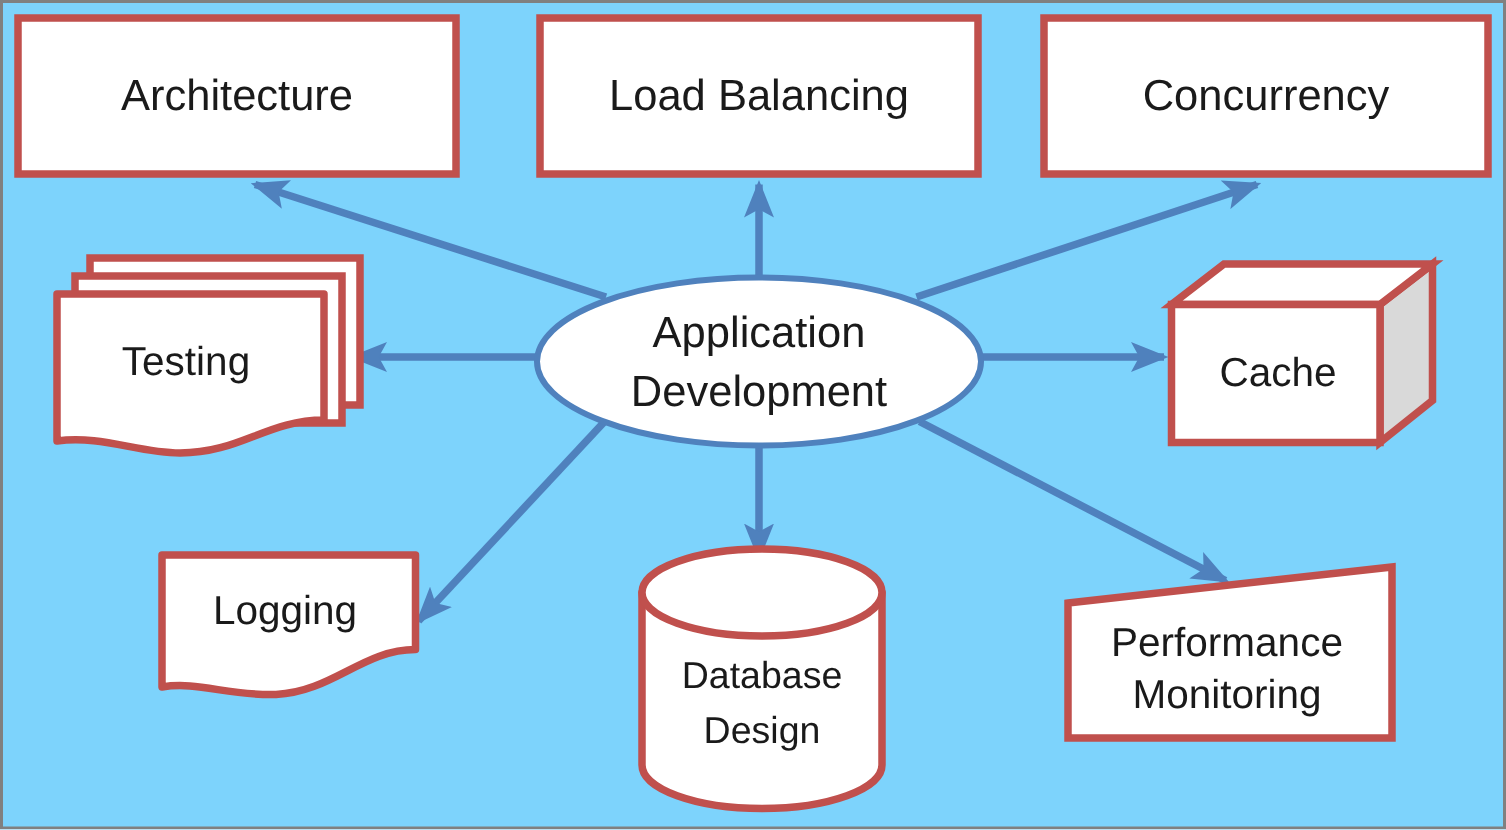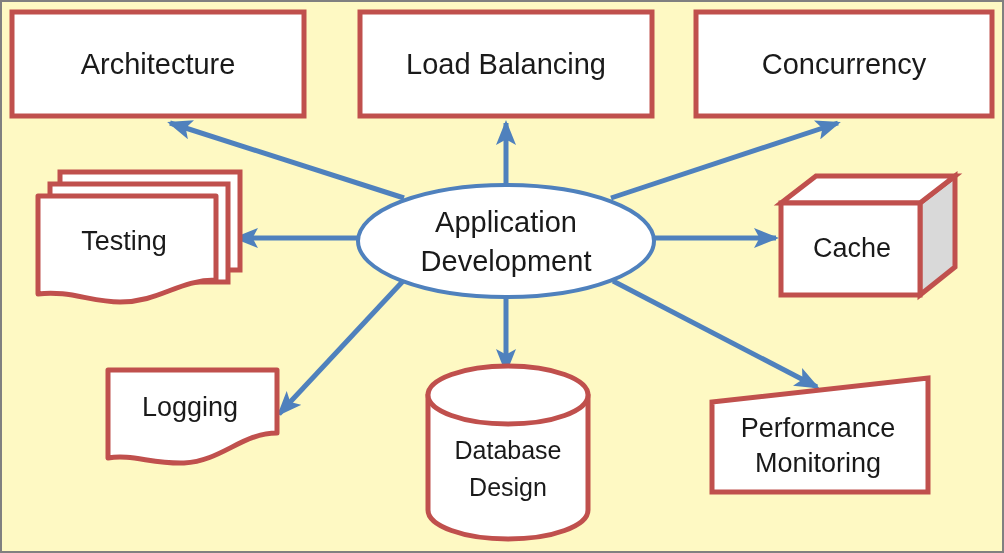--- a/index.html
+++ b/index.html
@@ -8,21 +8,21 @@
     padding: 0;
     background: #ffffff;
   }
   body {
     font-family: "Liberation Sans", sans-serif;
   }
   #canvas {
     position: relative;
     width: 1004px;
     height: 553px;
-    background: #fef9c3;
+    background: #7dd3fc;
     box-sizing: border-box;
     overflow: hidden;
   }
   #diagram-svg {
     position: absolute;
     left: 0;
     top: 0;
     width: 1004px;
     height: 553px;
   }

